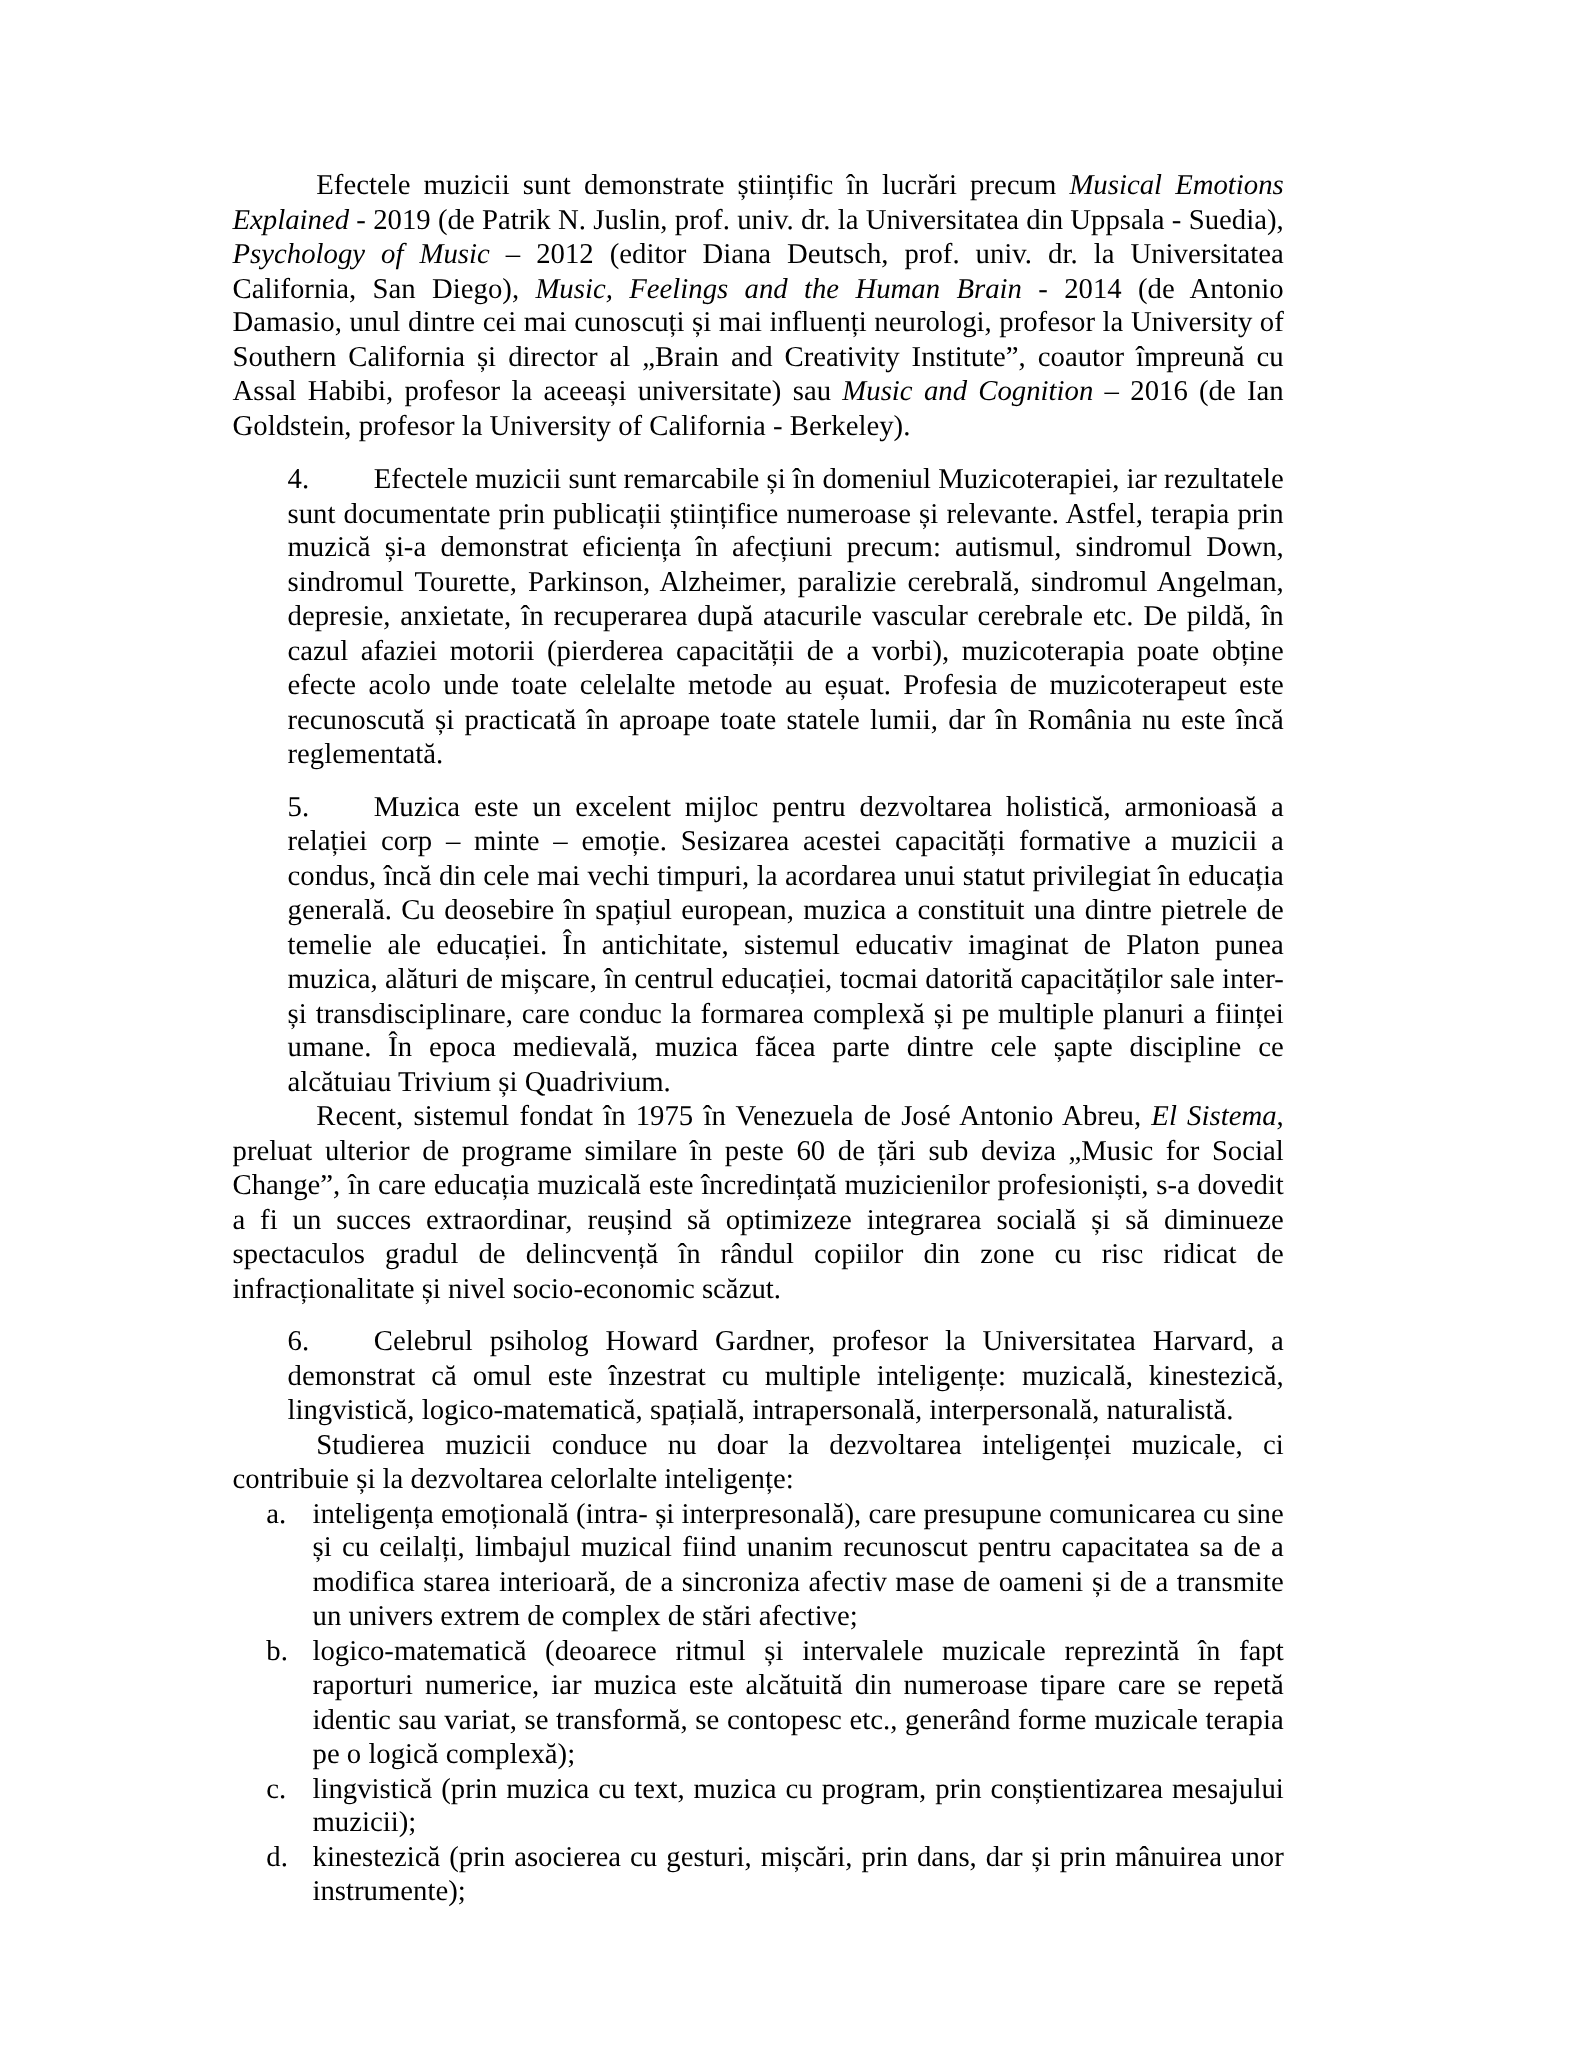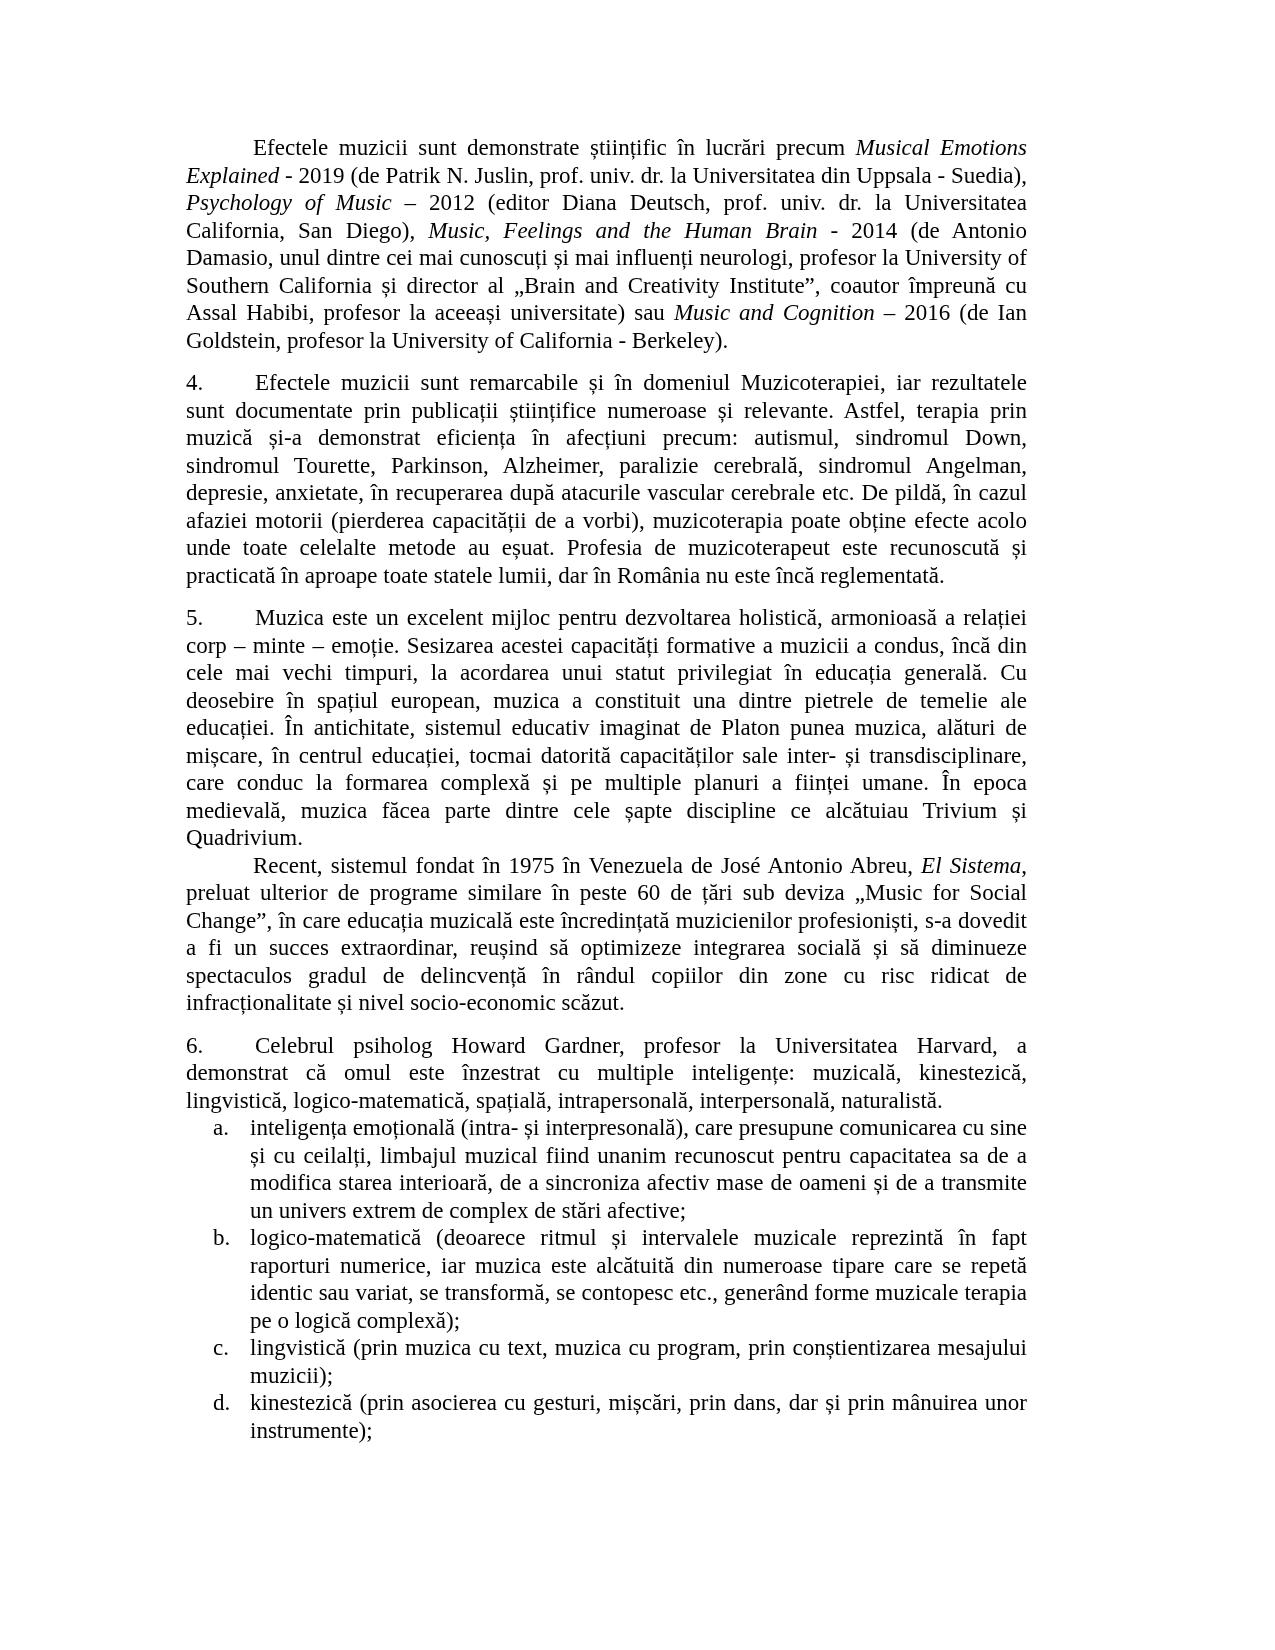--- a/index.html
+++ b/index.html
@@ -27,20 +27,21 @@
   }
   .para {
     margin: 0;
     text-align: justify;
   }
   .first-indent {
     text-indent: 67px;
   }
   .sp-before {
     margin-top: 15px;
+    margin-left: 44px;
   }
   .pnum {
     display: inline-block;
     width: 69px;
     font-style: normal;
   }
   .list {
     margin: 0;
     padding: 0;
     list-style: none;
@@ -65,20 +66,21 @@
     <p class="para first-indent"><span>Efectele muzicii sunt demonstrate științific în lucrări precum </span><span style="font-style: italic;">Musical Emotions Explained</span><span> - 2019 (de Patrik N. Juslin, prof. univ. dr. la Universitatea din Uppsala - Suedia), </span><span style="font-style: italic;">Psychology of Music</span><span> – 2012 (editor Diana Deutsch, prof. univ. dr. la Universitatea California, San Diego), </span><span style="font-style: italic;">Music, Feelings and the Human Brain</span><span> - 2014 (de Antonio Damasio, unul dintre cei mai cunoscuți și mai influenți neurologi, profesor la University of Southern California și director al „Brain and Creativity Institute”, coautor împreună cu Assal Habibi, profesor la aceeași universitate) sau </span><span style="font-style: italic;">Music and Cognition</span><span> – 2016 (de Ian Goldstein, profesor la University of California - Berkeley).</span></p>
 
     <p class="para sp-before"><span class="pnum">4.</span><span><span>Efectele muzicii sunt remarcabile și în domeniul Muzicoterapiei, iar rezultatele sunt documentate prin publicații științifice numeroase și relevante. Astfel, terapia prin muzică și-a demonstrat eficiența în afecțiuni precum: autismul, sindromul Down, sindromul Tourette, Parkinson, Alzheimer, paralizie cerebrală, sindromul Angelman, depresie, anxietate, în recuperarea după atacurile vascular cerebrale etc. De pildă, în cazul afaziei motorii (pierderea capacității de a vorbi), muzicoterapia poate obține efecte acolo unde toate celelalte metode au eșuat. Profesia de muzicoterapeut este recunoscută și practicată în aproape toate statele lumii, dar în România nu este încă reglementată.</span></span></p>
 
     <p class="para sp-before"><span class="pnum">5.</span><span><span>Muzica este un excelent mijloc pentru dezvoltarea holistică, armonioasă a relației corp – minte – emoție. Sesizarea acestei capacități formative a muzicii a condus, încă din cele mai vechi timpuri, la acordarea unui statut privilegiat în educația generală. Cu deosebire în spațiul european, muzica a constituit una dintre pietrele de temelie ale educației. În antichitate, sistemul educativ imaginat de Platon punea muzica, alături de mișcare, în centrul educației, tocmai datorită capacităților sale inter- și transdisciplinare, care conduc la formarea complexă și pe multiple planuri a ființei umane. În epoca medievală, muzica făcea parte dintre cele șapte discipline ce alcătuiau Trivium și Quadrivium.</span></span></p>
 
     <p class="para first-indent"><span>Recent, sistemul fondat în 1975 în Venezuela de José Antonio Abreu, </span><span style="font-style: italic;">El Sistema</span><span>, preluat ulterior de programe similare în peste 60 de țări sub deviza „Music for Social Change”, în care educația muzicală este încredințată muzicienilor profesioniști, s-a dovedit a fi un succes extraordinar, reușind să optimizeze integrarea socială și să diminueze spectaculos gradul de delincvență în rândul copiilor din zone cu risc ridicat de infracționalitate și nivel socio-economic scăzut.</span></p>
 
     <p class="para sp-before"><span class="pnum">6.</span><span><span>Celebrul psiholog Howard Gardner, profesor la Universitatea Harvard, a demonstrat că omul este înzestrat cu multiple inteligențe: muzicală, kinestezică, lingvistică, logico-matematică, spațială, intrapersonală, interpersonală, naturalistă.</span></span></p>
 
+    <p class="para first-indent"><span>Studierea muzicii conduce nu doar la dezvoltarea inteligenței muzicale, ci contribuie și la dezvoltarea celorlalte inteligențe:</span></p>
 
     <ol class="list">
       <li class="list-item">
         <span class="list-marker">a.</span>
         <span>inteligența emoțională (intra- și interpresonală), care presupune comunicarea cu sine și cu ceilalți, limbajul muzical fiind unanim recunoscut pentru capacitatea sa de a modifica starea interioară, de a sincroniza afectiv mase de oameni și de a transmite un univers extrem de complex de stări afective;</span>
       </li>
       <li class="list-item">
         <span class="list-marker">b.</span>
         <span>logico-matematică (deoarece ritmul și intervalele muzicale reprezintă în fapt raporturi numerice, iar muzica este alcătuită din numeroase tipare care se repetă identic sau variat, se transformă, se contopesc etc., generând forme muzicale terapia pe o logică complexă);</span>
       </li>

